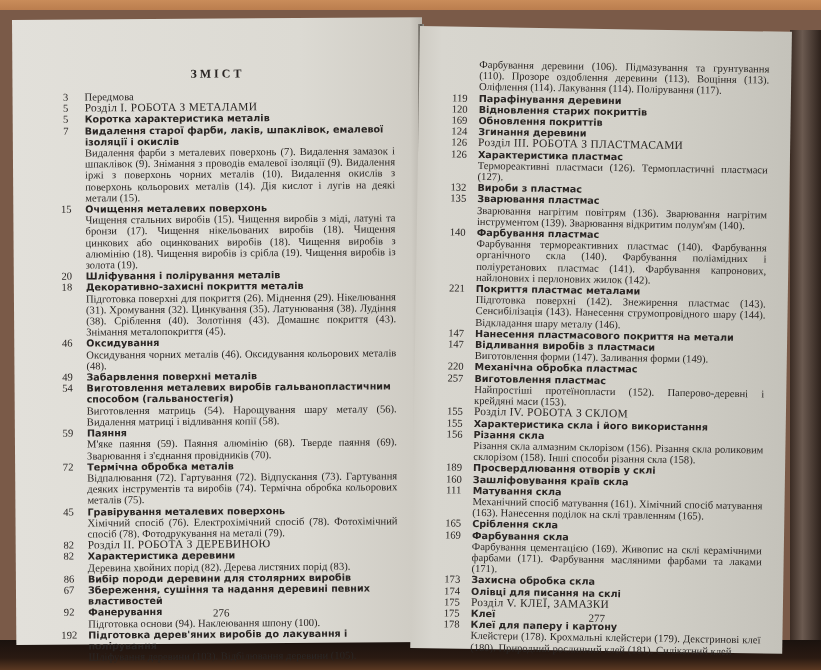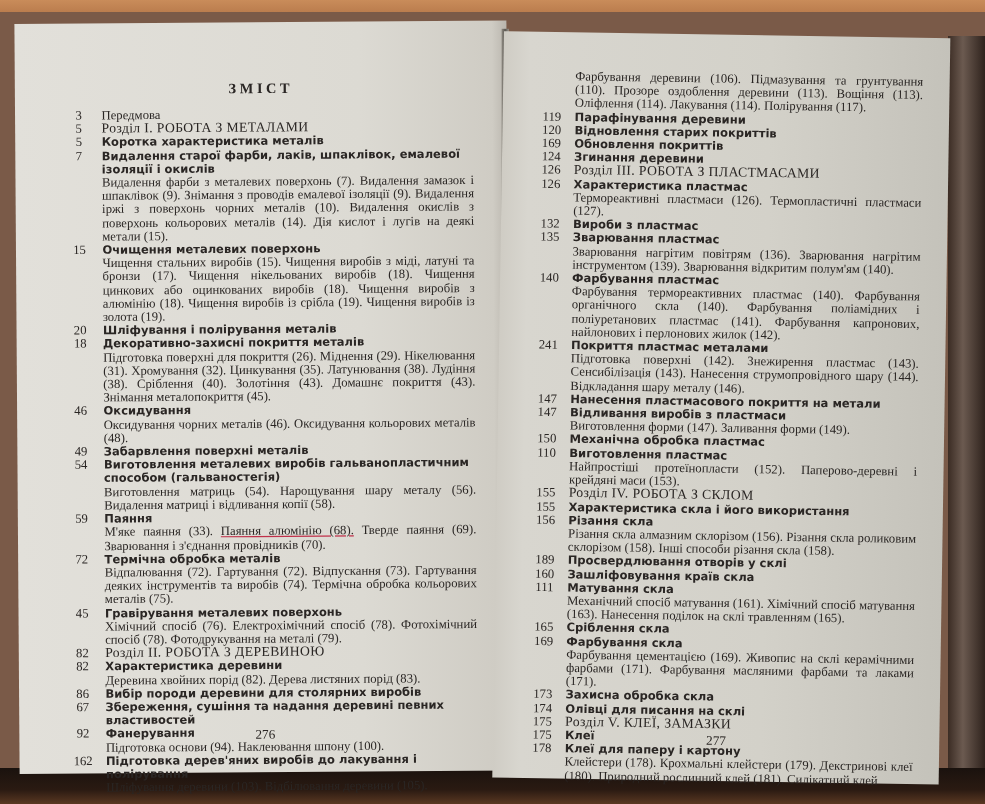--- a/index.html
+++ b/index.html
@@ -50,21 +50,21 @@
   }
   .entries { position:absolute; left:0; right:0; }
   .entry { position:relative; font-size:10.6px; line-height:11.2px; }
   .entry .num {
     position:absolute; left:0; width:34px; text-align:center;
   }
   .entry .txt { margin-left:36px; margin-right:0; }
   .entry.bold .txt { font-weight:bold; font-family:"DejaVu Sans","Liberation Sans",sans-serif; font-size:9.6px; }
   .entry.section .txt { letter-spacing:0.3px; font-size:11.4px; }
   .sub { font-size:10.6px; line-height:11.2px; margin-left:36px; text-align:justify; }
-  .underlined { text-decoration:underline; text-decoration-color:#c0304a; }
+  .underlined { text-decoration-color:#c0304a; }
   .left-entries { top:72px; left:36px; right:28px; }
   .right-entries { top:32px; left:24px; right:22px; }
   .folio { position:absolute; width:100%; text-align:center; font-size:11px; }
 </style>
 </head>
 <body>
 
 <div class="desk-top"></div>
 <div class="cover"></div>
 <div class="cover-right"></div>
@@ -115,21 +115,21 @@
       </div>
       <div class="entry bold">
         <span class="num">54</span>
         <div class="txt">Виготовлення металевих виробів гальванопластичним способом (гальваностегія)</div>
       </div>
       <div class="sub">Виготовлення матриць (54). Нарощування шару металу (56). Видалення матриці і відливання копії (58).</div>
       <div class="entry bold">
         <span class="num">59</span>
         <div class="txt">Паяння</div>
       </div>
-      <div class="sub"><span>М'яке паяння (33). </span><span class="underlined">Паяння алюмінію (68).</span><span> Тверде паяння (69). Зварювання і з'єднання провідників (70).</span></div>
+      <div class="sub"><span>М'яке паяння (59). </span><span class="underlined">Паяння алюмінію (68).</span><span> Тверде паяння (69). Зварювання і з'єднання провідників (70).</span></div>
       <div class="entry bold">
         <span class="num">72</span>
         <div class="txt">Термічна обробка металів</div>
       </div>
       <div class="sub">Відпалювання (72). Гартування (72). Відпускання (73). Гартування деяких інструментів та виробів (74). Термічна обробка кольорових металів (75).</div>
       <div class="entry bold">
         <span class="num">45</span>
         <div class="txt">Гравірування металевих поверхонь</div>
       </div>
       <div class="sub">Хімічний спосіб (76). Електрохімічний спосіб (78). Фотохімічний спосіб (78). Фотодрукування на металі (79).</div>
@@ -149,21 +149,21 @@
       <div class="entry bold">
         <span class="num">67</span>
         <div class="txt">Збереження, сушіння та надання деревині певних властивостей</div>
       </div>
       <div class="entry bold">
         <span class="num">92</span>
         <div class="txt">Фанерування</div>
       </div>
       <div class="sub">Підготовка основи (94). Наклеювання шпону (100).</div>
       <div class="entry bold">
-        <span class="num">162</span>
+        <span class="num">192</span>
         <div class="txt">Підготовка дерев'яних виробів до лакування і полірування</div>
       </div>
       <div class="sub">Шліфування деревини (103). Відбілювання деревини (105).</div>
     </div>
   <div class="folio" style="top:588px;">276</div>
 </div>
 
 <div class="gutter"></div>
 
 <div class="page page-right">
@@ -202,39 +202,39 @@
         <span class="num">135</span>
         <div class="txt">Зварювання пластмас</div>
       </div>
       <div class="sub">Зварювання нагрітим повітрям (136). Зварювання нагрітим інструментом (139). Зварювання відкритим полум'ям (140).</div>
       <div class="entry bold">
         <span class="num">140</span>
         <div class="txt">Фарбування пластмас</div>
       </div>
       <div class="sub">Фарбування термореактивних пластмас (140). Фарбування органічного скла (140). Фарбування поліамідних і поліуретанових пластмас (141). Фарбування капронових, найлонових і перлонових жилок (142).</div>
       <div class="entry bold">
-        <span class="num">241</span>
+        <span class="num">221</span>
         <div class="txt">Покриття пластмас металами</div>
       </div>
       <div class="sub">Підготовка поверхні (142). Знежирення пластмас (143). Сенсибілізація (143). Нанесення струмопровідного шару (144). Відкладання шару металу (146).</div>
       <div class="entry bold">
         <span class="num">147</span>
         <div class="txt">Нанесення пластмасового покриття на метали</div>
       </div>
       <div class="entry bold">
         <span class="num">147</span>
         <div class="txt">Відливання виробів з пластмаси</div>
       </div>
       <div class="sub">Виготовлення форми (147). Заливання форми (149).</div>
       <div class="entry bold">
-        <span class="num">150</span>
+        <span class="num">220</span>
         <div class="txt">Механічна обробка пластмас</div>
       </div>
       <div class="entry bold">
-        <span class="num">110</span>
+        <span class="num">257</span>
         <div class="txt">Виготовлення пластмас</div>
       </div>
       <div class="sub">Найпростіші протеїнопласти (152). Паперово-деревні і крейдяні маси (153).</div>
       <div class="entry section">
         <span class="num">155</span>
         <div class="txt">Розділ IV. РОБОТА З СКЛОМ</div>
       </div>
       <div class="entry bold">
         <span class="num">155</span>
         <div class="txt">Характеристика скла і його використання</div>

